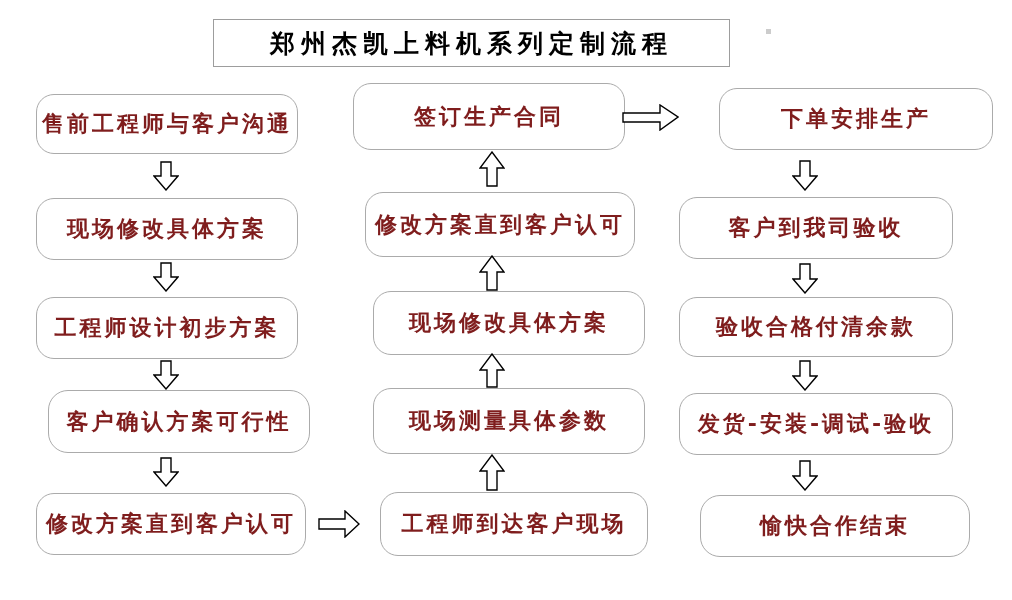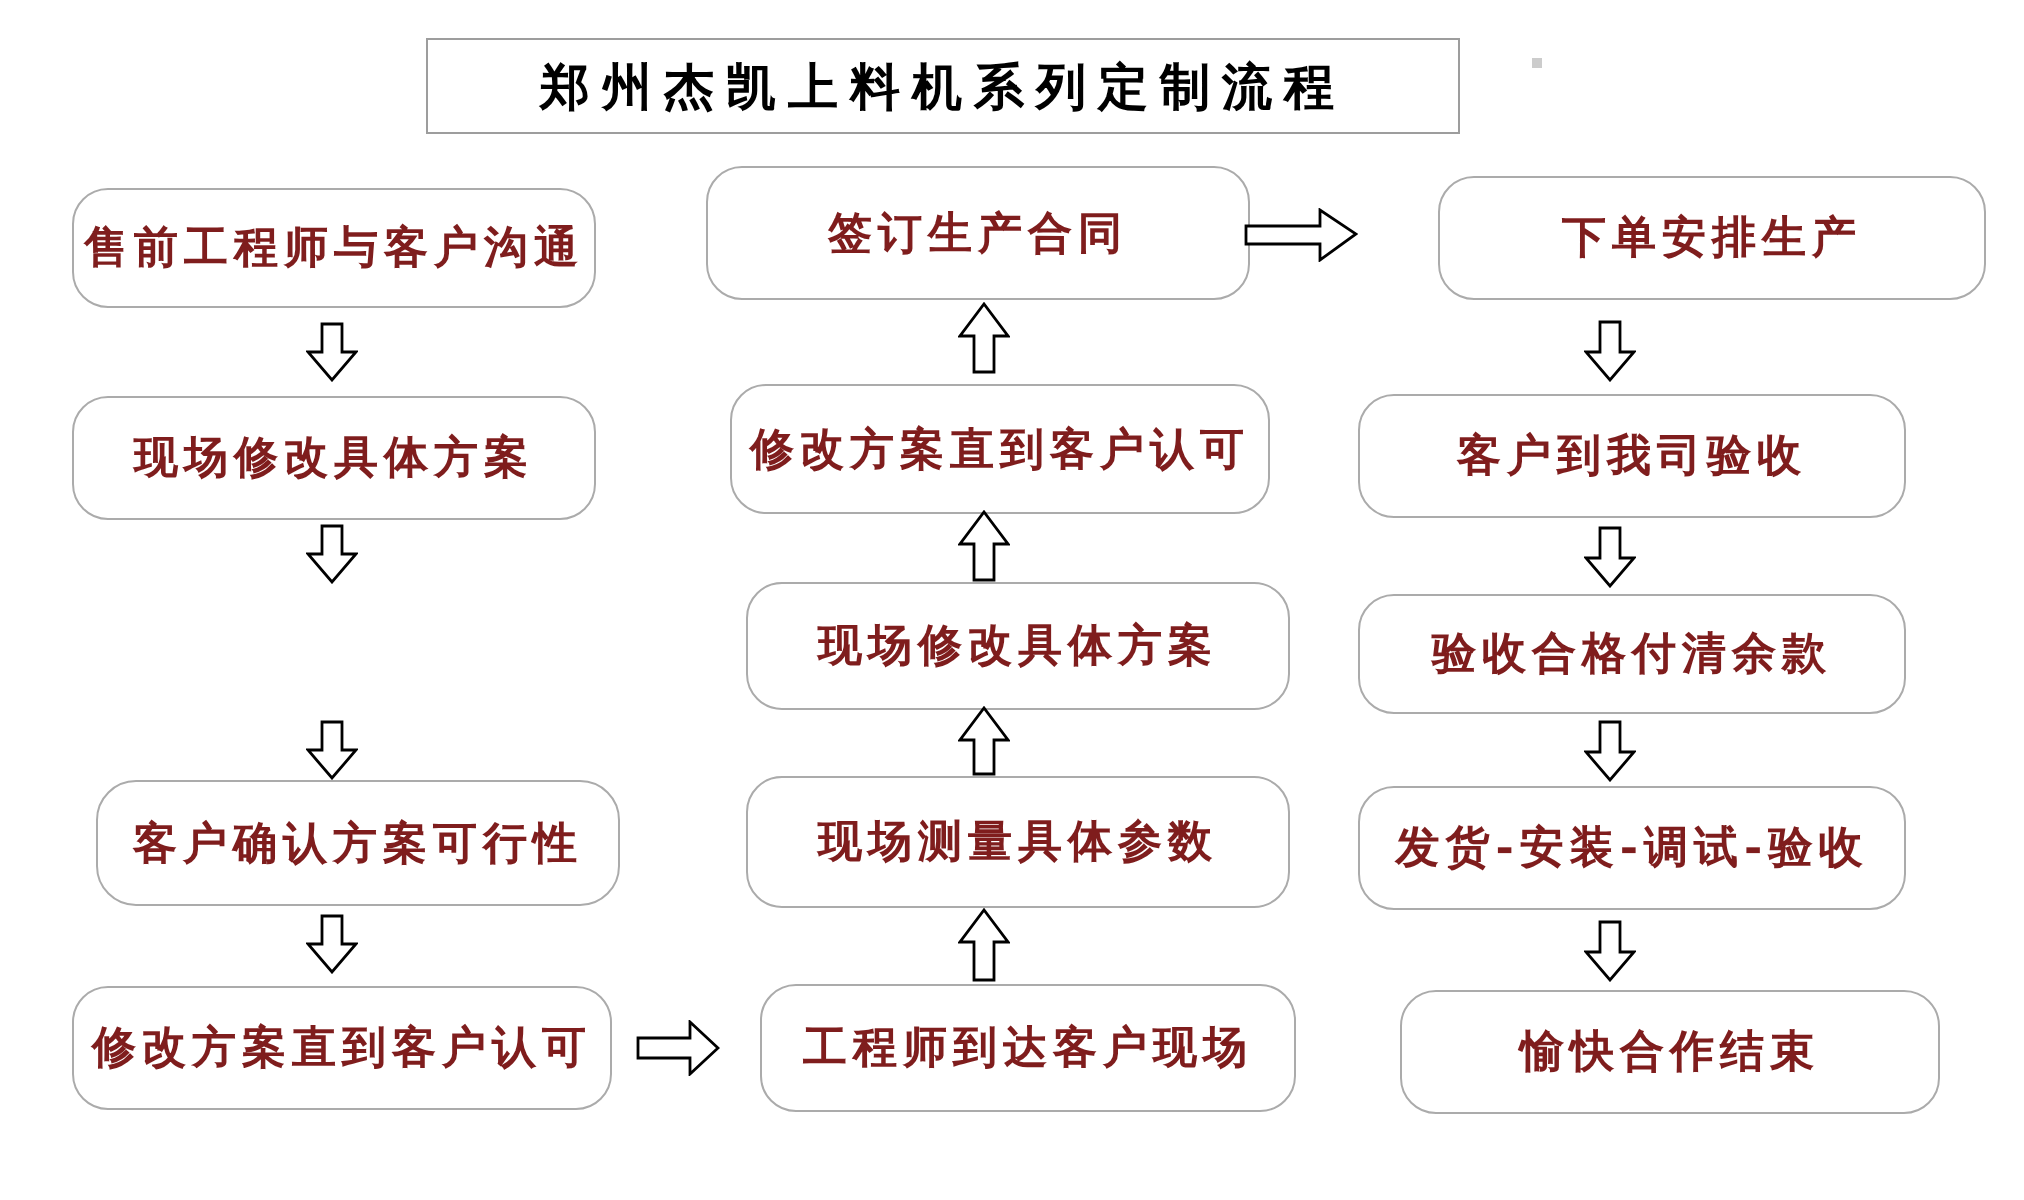--- a/index.html
+++ b/index.html
@@ -52,34 +52,35 @@
 </head>
 <body>
 
 <div class="canvas">
 
   <div class="titlebox">郑州杰凯上料机系列定制流程</div>
   <div class="dot"></div>
 
   <div class="node" style="left:36px;  top:94px;  width:260px; height:58px;">售前工程师与客户沟通</div>
   <div class="node" style="left:36px;  top:198px; width:260px; height:60px;">现场修改具体方案</div>
+  <div class="node" style="left:36px;  top:297px; width:260px; height:60px;">工程师设计初步方案</div>
   <div class="node" style="left:48px;  top:390px; width:260px; height:61px;border-radius:20px;">客户确认方案可行性</div>
   <div class="node" style="left:36px;  top:493px; width:268px; height:60px;">修改方案直到客户认可</div>
 
   <div class="node" style="left:353px; top:83px;  width:270px; height:65px;">签订生产合同</div>
   <div class="node" style="left:365px; top:192px; width:268px; height:63px;">修改方案直到客户认可</div>
   <div class="node" style="left:373px; top:291px; width:270px; height:62px;">现场修改具体方案</div>
   <div class="node" style="left:373px; top:388px; width:270px; height:64px;">现场测量具体参数</div>
   <div class="node" style="left:380px; top:492px; width:266px; height:62px;">工程师到达客户现场</div>
 
   <div class="node" style="left:679px; top:88px;  width:272px; height:60px;margin-left:40px;">下单安排生产</div>
   <div class="node" style="left:679px; top:197px; width:272px; height:60px;">客户到我司验收</div>
   <div class="node" style="left:679px; top:297px; width:272px; height:58px;">验收合格付清余款</div>
   <div class="node" style="left:679px; top:393px; width:272px; height:60px;">发货-安装-调试-验收</div>
-  <div class="node" style="left:700px; top:495px; width:268px; height:60px;">愉快合作结束</div>
+  <div class="node" style="left:700px; top:495px; width:268px; height:60px;border-radius:20px;">愉快合作结束</div>
 
   <svg class="arrow" style="left:153px; top:161px;" width="26" height="30">
       <polygon points="8,1 18,1 18,15 25,15 13,29 1,15 8,15"></polygon>
     </svg>
   <svg class="arrow" style="left:153px; top:262px;" width="26" height="30">
       <polygon points="8,1 18,1 18,15 25,15 13,29 1,15 8,15"></polygon>
     </svg>
   <svg class="arrow" style="left:153px; top:360px;" width="26" height="30">
       <polygon points="8,1 18,1 18,15 25,15 13,29 1,15 8,15"></polygon>
     </svg>

